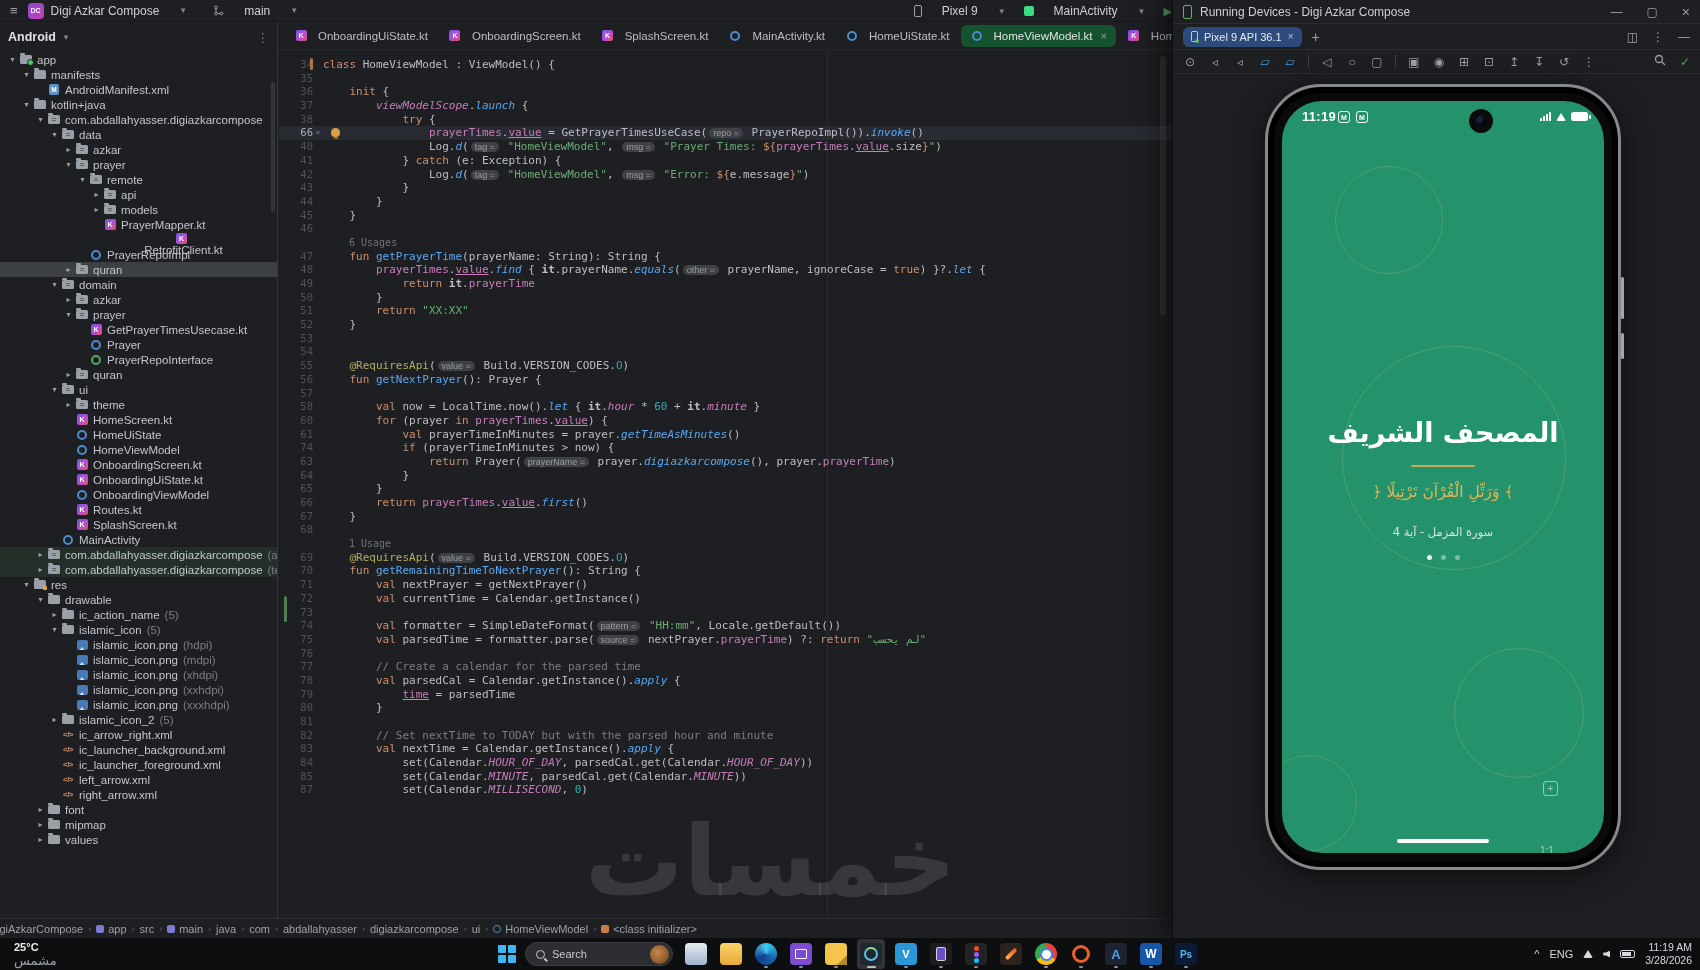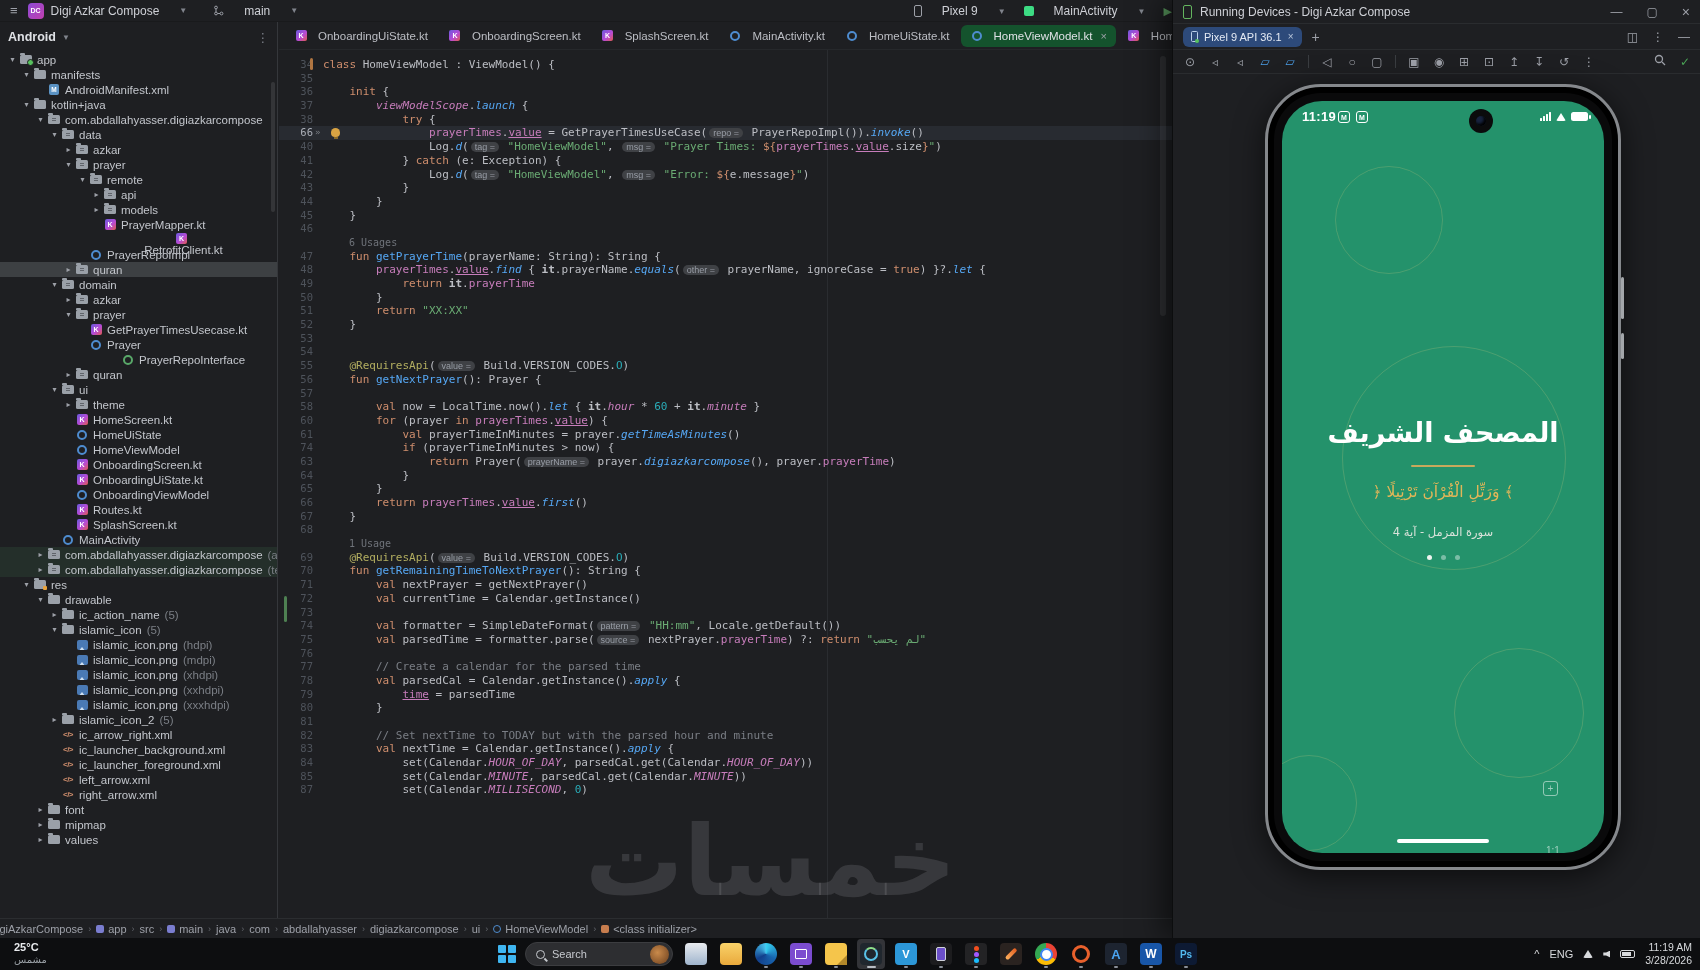--- a/index.html
+++ b/index.html
@@ -129,31 +129,31 @@
     font-family:"DejaVu Sans",sans-serif;}
   #p-div{position:absolute;left:50%;top:364px;width:64px;height:2px;margin-left:-32px;background:#c9a95c;border-radius:1px;}
   #p-verse{position:absolute;left:0;top:382px;width:100%;text-align:center;color:#e2b658;font-size:15.5px;font-family:"DejaVu Sans",sans-serif;}
   #p-src{position:absolute;left:0;top:424px;width:100%;text-align:center;color:#d9e2da;font-size:11.5px;font-family:"DejaVu Sans",sans-serif;}
   #p-dots{position:absolute;left:0;top:454px;width:100%;display:flex;justify-content:center;gap:9px;}
   .pdot{width:5px;height:5px;border-radius:50%;background:rgba(255,255,255,0.4);}
   .pdot.on{background:#eef4ef;}
   #homebar{position:absolute;left:50%;bottom:10px;width:92px;height:4.5px;margin-left:-46px;border-radius:3px;background:#fff;}
   #zoom-ov{position:absolute;left:261px;top:680px;width:15px;height:15px;border:1.2px solid rgba(255,255,255,0.5);border-radius:3px;
     color:rgba(255,255,255,0.55);font-size:10px;display:flex;align-items:center;justify-content:center;}
-  #zoom-lbl{position:absolute;left:264px;top:744px;color:rgba(255,255,255,0.55);font-size:10px;}
+  #zoom-lbl{position:absolute;left:258px;top:744px;color:rgba(255,255,255,0.55);font-size:10px;}
 
   
   #watermark{position:absolute;left:585px;top:812px;font-size:98px;font-weight:bold;color:rgba(210,212,218,0.14);
     z-index:25;font-family:"DejaVu Sans",sans-serif;pointer-events:none;line-height:1;}
 
   
   #taskbar{position:absolute;left:0;top:938px;width:1700px;height:32px;background:#0d0e10;z-index:30;display:flex;align-items:center;}
   #weather{position:absolute;left:14px;top:3px;line-height:1.15;}
   #weather .t{font-size:11px;font-weight:bold;color:#e8eaed;}
-  #weather .c{font-size:10px;color:#9aa0a6;}
+  #weather .c{font-size:13px;color:#9aa0a6;}
   #tb-center{position:absolute;left:498px;top:0;height:32px;display:flex;align-items:center;gap:9px;}
   .winlogo{width:18px;height:18px;display:grid;grid-template-columns:8px 8px;grid-template-rows:8px 8px;gap:1.5px;}
   .winlogo i{background:#3fb6f1;border-radius:1px;}
   #searchpill{width:148px;height:24px;border-radius:12px;background:#2d2e31;border:1px solid #3c3d40;display:flex;align-items:center;
     padding:0 3px 0 10px;color:#c6c9ce;font-size:11px;gap:7px;}
   #searchpill .cam2{margin-left:auto;width:19px;height:19px;border-radius:50%;background:radial-gradient(circle at 40% 40%,#c98a4b,#6c3f1d);}
   .sico{width:9px;height:9px;border:1.5px solid #c6c9ce;border-radius:50%;position:relative;}
   .sico::after{content:"";position:absolute;left:7px;top:8px;width:4px;height:1.5px;background:#c6c9ce;transform:rotate(45deg);}
   .appwrap{width:28px;height:30px;display:flex;flex-direction:column;align-items:center;justify-content:center;position:relative;border-radius:4px;}
   .appwrap.active{background:#333438;}
@@ -363,21 +363,21 @@
         </span>
         <span>GetPrayerTimesUsecase.kt</span>
       </div>
       <div class="trow" style="padding-left: 76px;">
         <span class="tchev"></span>
         <span class="tico">
           <span class="ico-class"></span>
         </span>
         <span>Prayer</span>
       </div>
-      <div class="trow" style="padding-left: 108px;">
+      <div class="trow" style="padding-left: 76px;">
         <span class="tchev"></span>
         <span class="tico">
           <span class="ico-interface"></span>
         </span>
         <span>PrayerRepoInterface</span>
       </div>
       <div class="trow" style="padding-left: 62px;">
         <span class="tchev">▸</span>
         <span class="tico">
           <span class="ico-package"></span>

